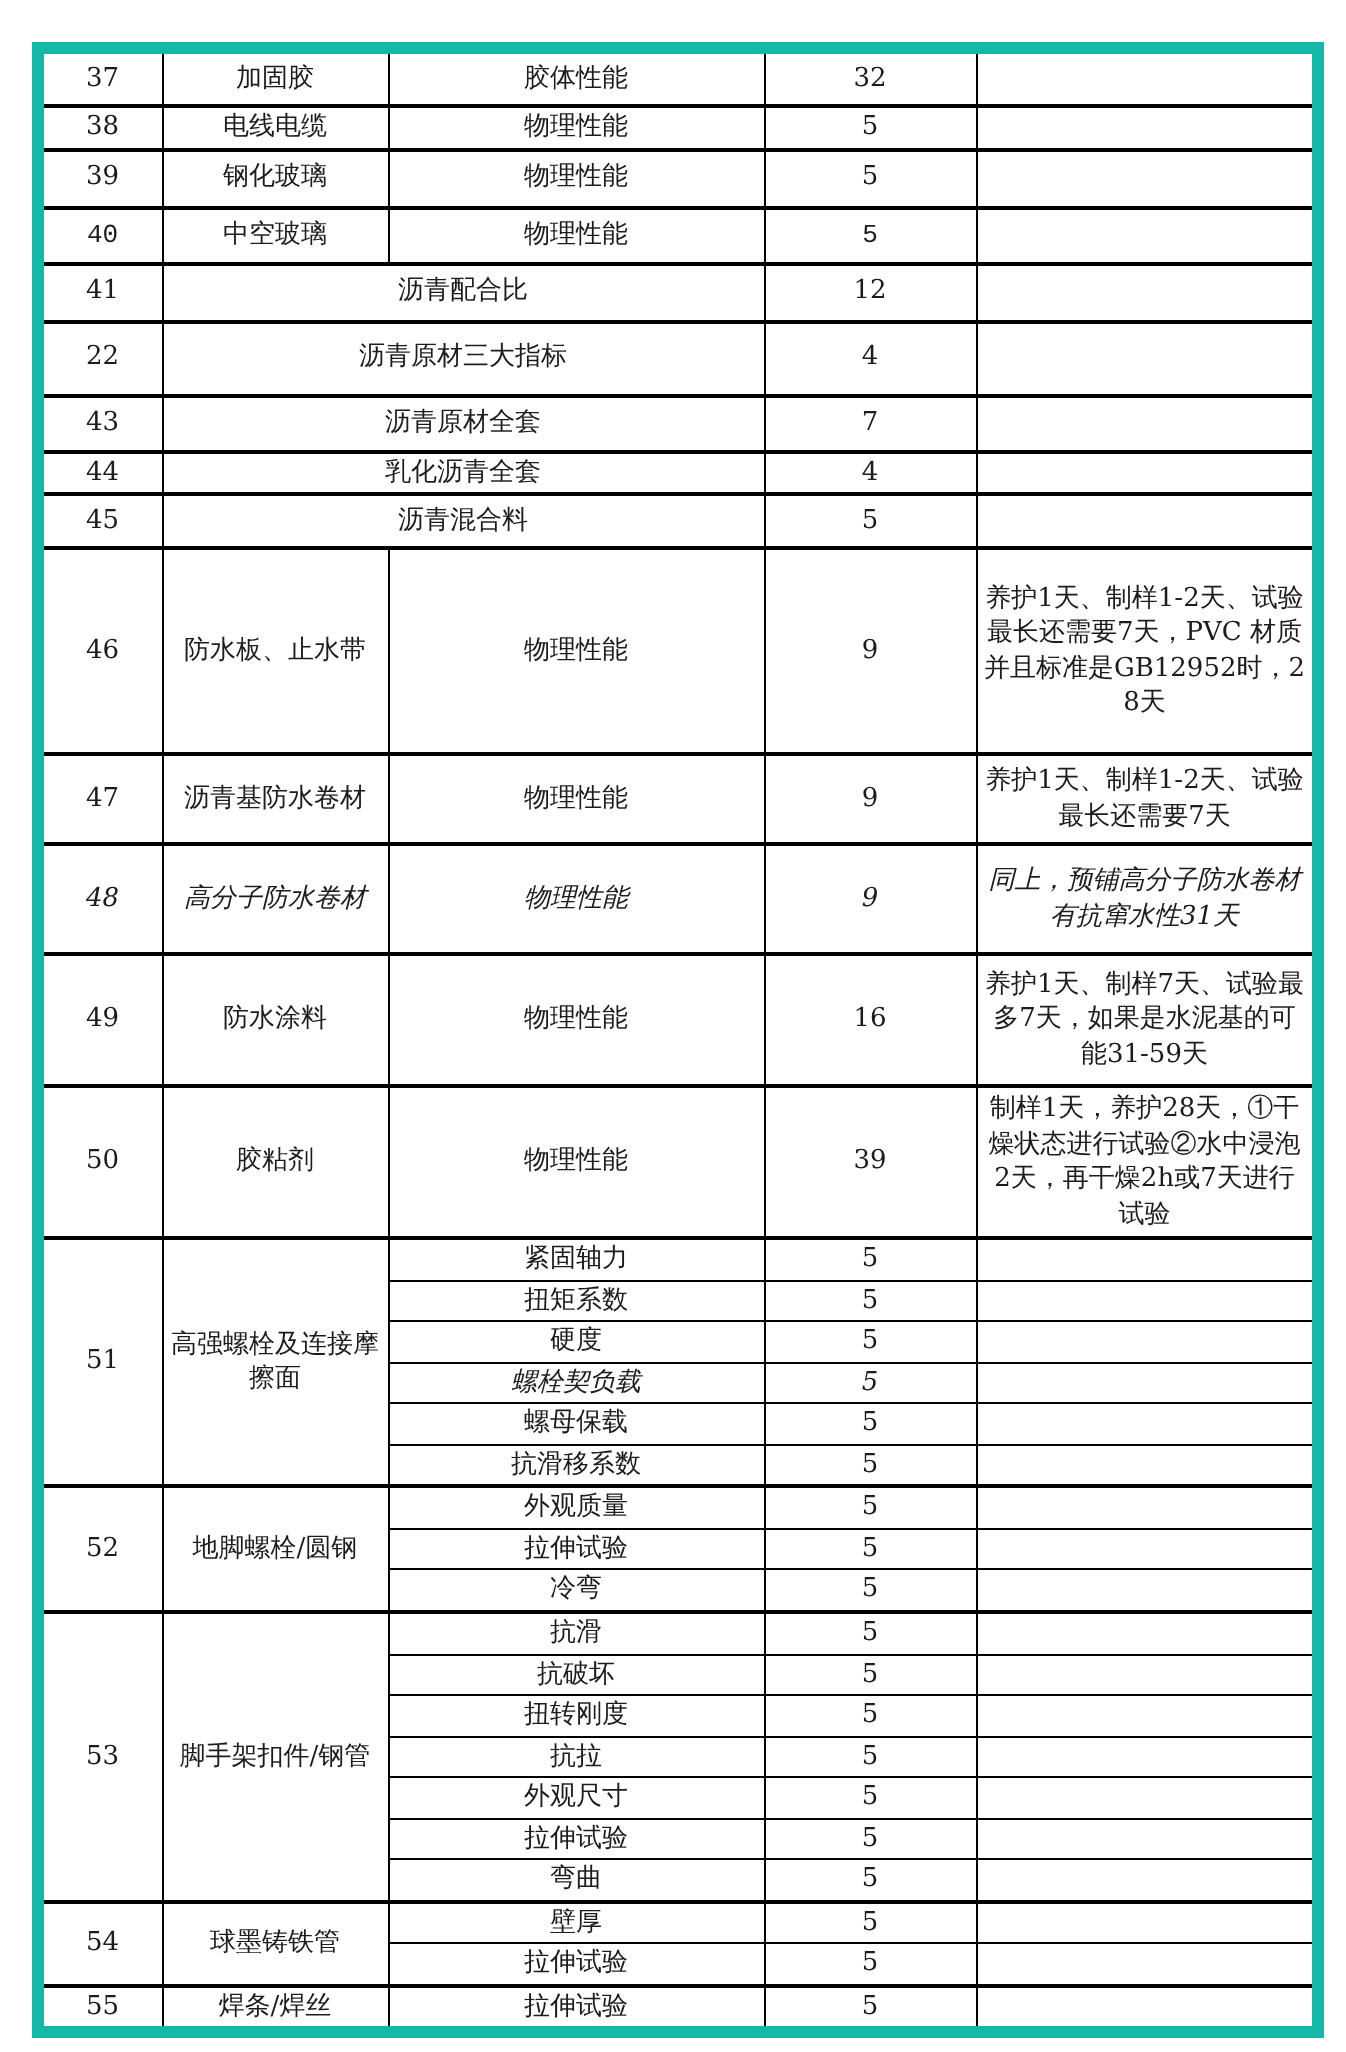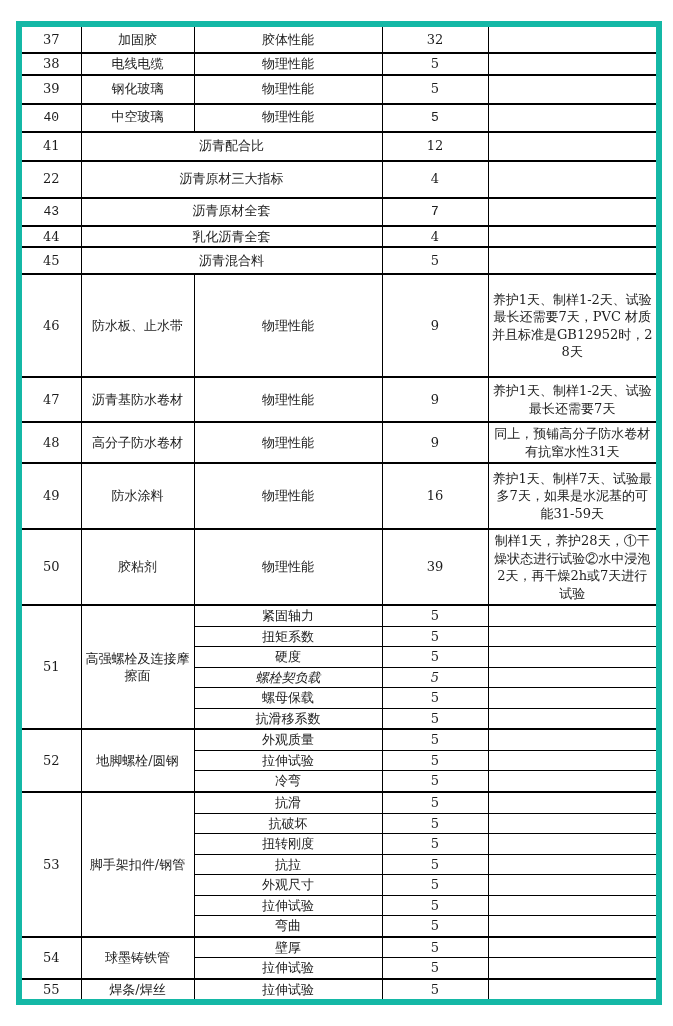--- a/index.html
+++ b/index.html
@@ -87,21 +87,21 @@
           <td colspan="2">沥青配合比</td>
           <td class="num-cell">12</td>
           <td class="remark-cell"></td>
         </tr>
         <tr class="major" style="height: 37px;">
           <td class="num-cell">22</td>
           <td colspan="2">沥青原材三大指标</td>
           <td class="num-cell">4</td>
           <td class="remark-cell"></td>
         </tr>
-        <tr class="major" style="height: 28px; font-family: Liberation Mono, monospace;">
+        <tr class="major" style="height: 28px;">
           <td class="num-cell">43</td>
           <td colspan="2">沥青原材全套</td>
           <td class="num-cell">7</td>
           <td class="remark-cell"></td>
         </tr>
         <tr class="major" style="height: 16px;">
           <td class="num-cell">44</td>
           <td colspan="2">乳化沥青全套</td>
           <td class="num-cell">4</td>
           <td class="remark-cell"></td>
@@ -119,21 +119,21 @@
           <td class="num-cell">9</td>
           <td class="remark-cell">养护1天、制样1-2天、试验最长还需要7天，PVC 材质并且标准是GB12952时，28天</td>
         </tr>
         <tr class="major" style="height: 45px;">
           <td class="num-cell">47</td>
           <td>沥青基防水卷材</td>
           <td>物理性能</td>
           <td class="num-cell">9</td>
           <td class="remark-cell">养护1天、制样1-2天、试验最长还需要7天</td>
         </tr>
-        <tr class="major" style="height: 41px;">
+        <tr class="major" style="height: 55px; font-style: italic;">
           <td class="num-cell">48</td>
           <td>高分子防水卷材</td>
           <td>物理性能</td>
           <td class="num-cell">9</td>
           <td class="remark-cell">同上，预铺高分子防水卷材有抗窜水性31天</td>
         </tr>
         <tr class="major" style="height: 66px;">
           <td class="num-cell">49</td>
           <td>防水涂料</td>
           <td>物理性能</td>

